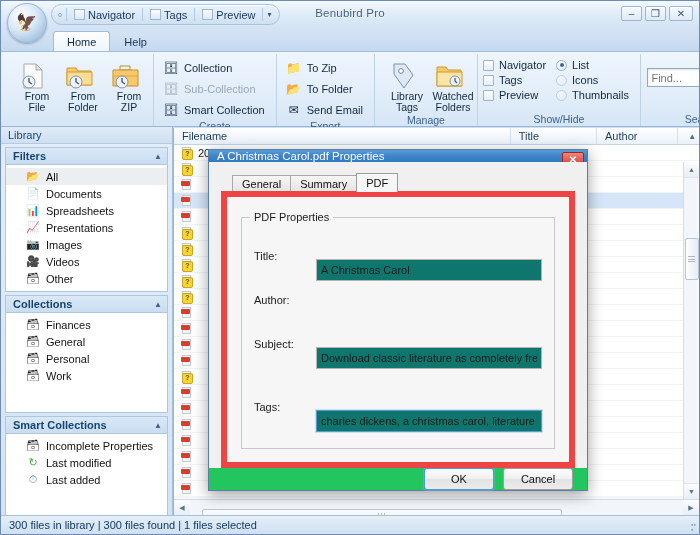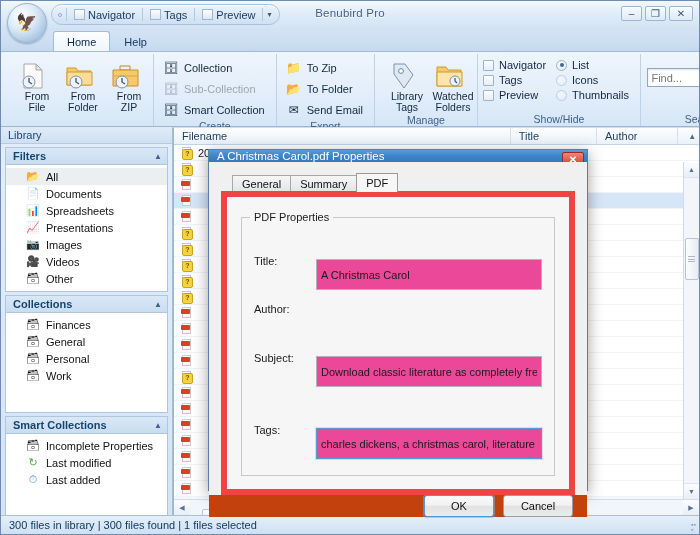--- a/index.html
+++ b/index.html
@@ -412,38 +412,38 @@
   }
   .fieldset-legend {
     position:absolute; top:-7px; left:8px;
     background:#f6f6f6; padding:0 4px;
     font-size:11px; color:#1a1a1a;
   }
   .frm-row { display:flex; align-items:center; margin-bottom:13px; }
   .frm-row:last-child { margin-bottom:0; }
   .frm-label { width:62px; font-size:11px; color:#1a1a1a; }
   .frm-input {
-    flex:1; height:31px;
+    flex:1; height:22px;
     border:1px solid #b4b4b4;
-    background:#ec4899;
+    background:#0f766e;
     font-family:"Liberation Sans",sans-serif;
     font-size:11px; color:#1a1a1a;
     padding: 0 4px;
     outline:none;
     margin-top:28px;
   }
   .frm-input.focused {
     border:1px solid #5a9ad4;
     box-shadow: 0 0 0 1px rgba(90,154,212,.25);
   }
   .dlg-footer {
     height:42px;
     display:flex; align-items:center; justify-content:flex-end;
     gap:9px; padding-right:14px;
-    background:#c2410c;
+    background:#22c55e;
   }
   .dbtn {
     width:70px; height:22px;
     font-size:11px; color:#111;
     font-family:"Liberation Sans",sans-serif;
     border:1px solid #9d9d9d; border-radius:3px;
     background: linear-gradient(to bottom,#fbfbfb 0%,#f1f1f1 47%,#e2e2e2 50%,#edeced 100%);
     cursor:default;
   }
   .dbtn.default {

